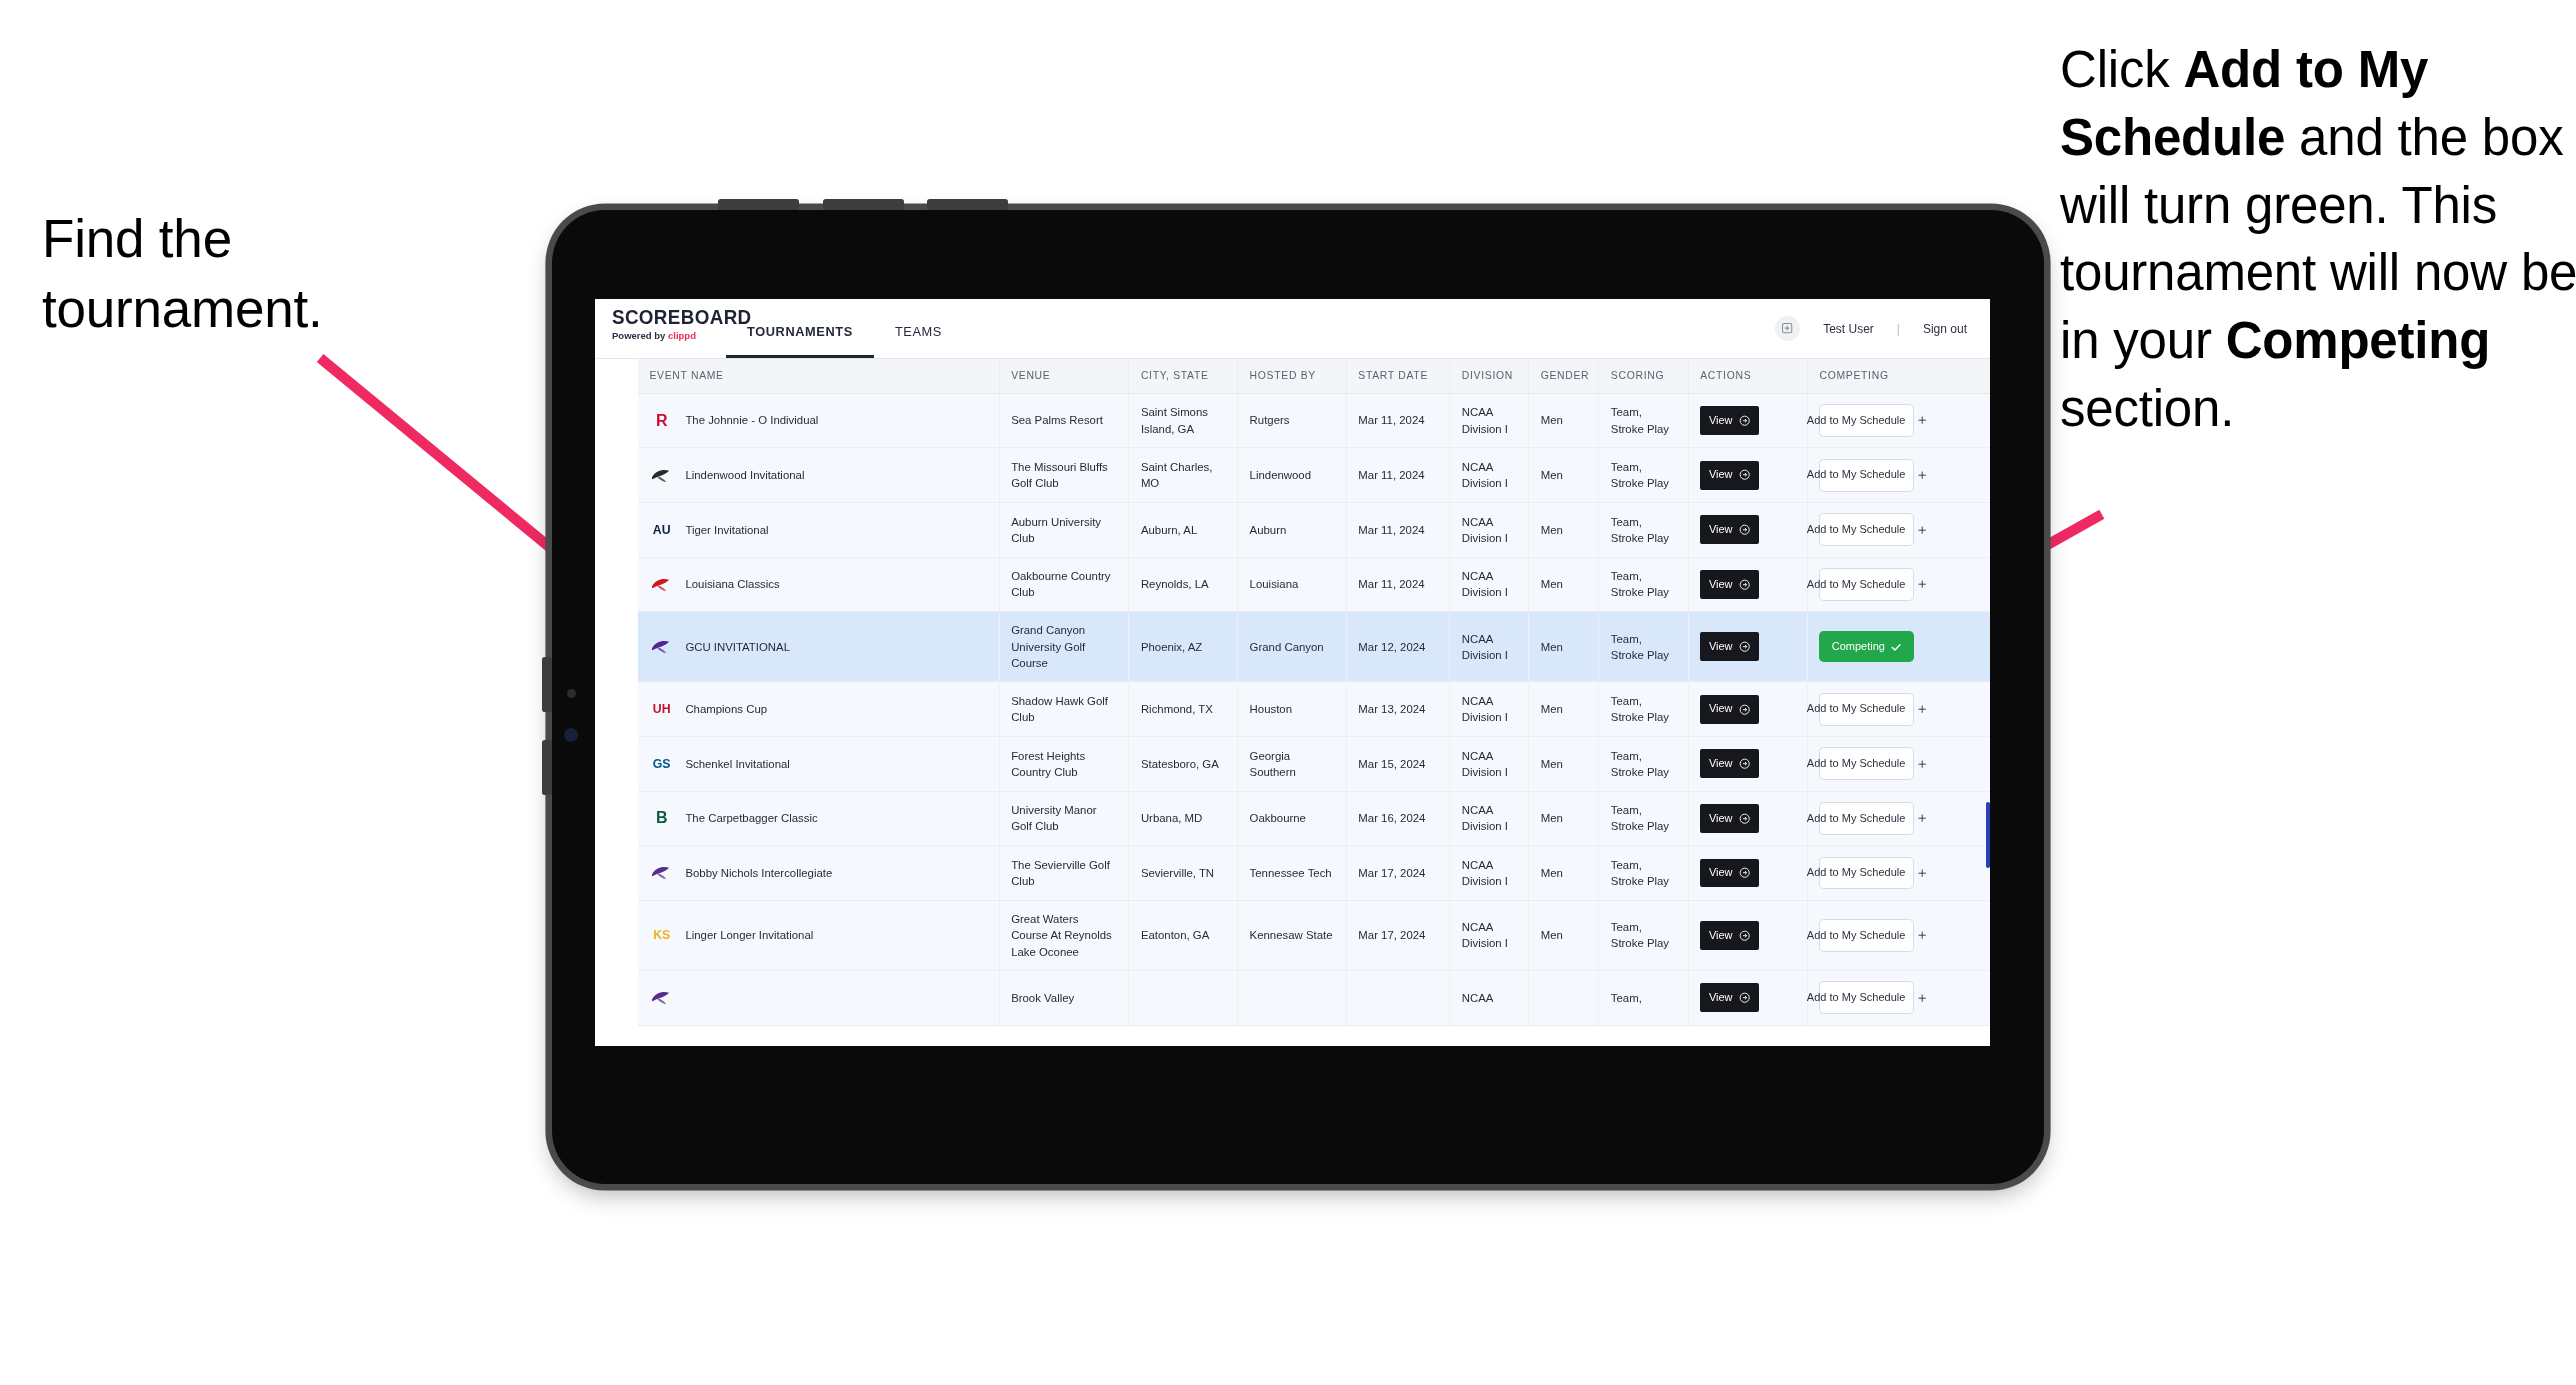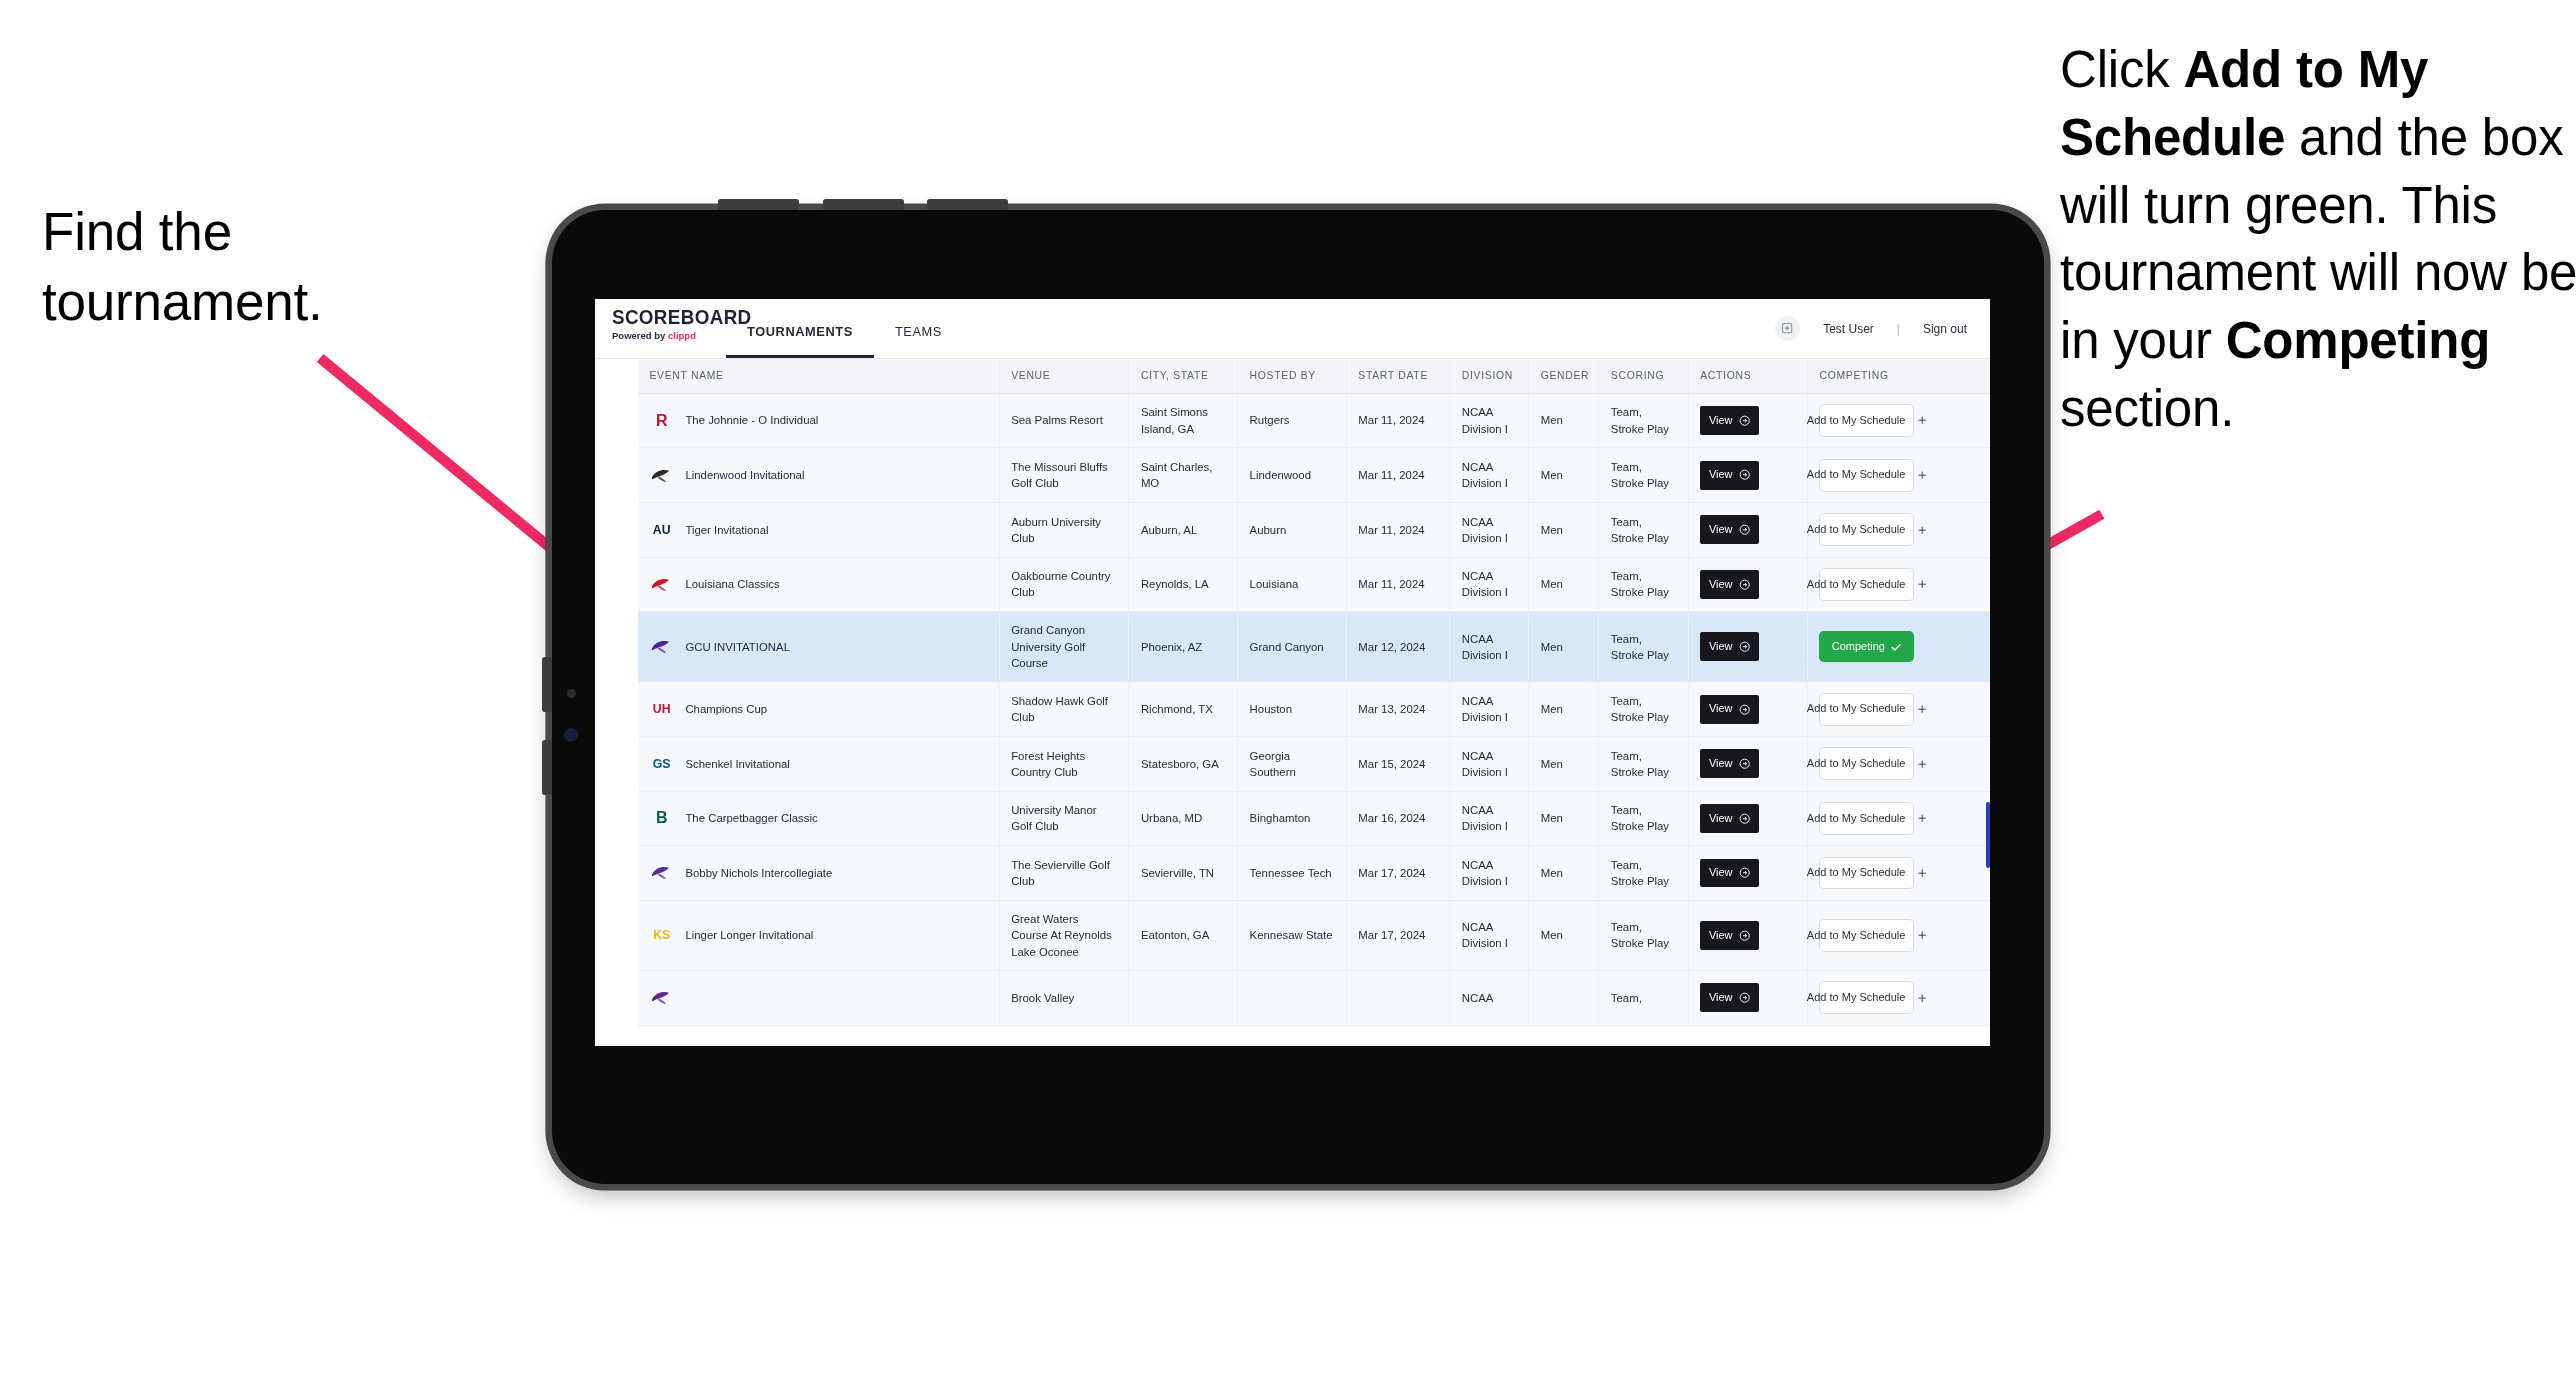--- a/index.html
+++ b/index.html
@@ -19,21 +19,21 @@
   
   .annot {
     position: absolute;
     color: #000000;
     font-family: "Liberation Sans", sans-serif;
     font-weight: 400;
     letter-spacing: -0.2px;
   }
   #annot-left {
     left: 42px;
-    top: 197px;
+    top: 204px;
     width: 407px;
     font-size: 53px;
     line-height: 1.32;
   }
   #annot-right {
     left: 2060px;
     top: 36px;
     width: 518px;
     font-size: 51px;
     line-height: 1.33;
@@ -623,21 +623,21 @@
             </tr>
             <tr>
               <td>
                 <div class="event-cell">
                   <div class="logo" style="color: rgb(13, 92, 63);">B</div>
                   <span class="event-name">The Carpetbagger Classic</span>
                 </div>
               </td>
               <td>University Manor Golf Club</td>
               <td>Urbana, MD</td>
-              <td>Binghamton</td>
+              <td>Oakbourne</td>
               <td>Mar 16, 2024</td>
               <td>NCAA Division I</td>
               <td>Men</td>
               <td>Team, Stroke Play</td>
               <td><div class="btn-view">
                   <span>View</span>
                   <span class="ico">
                     <svg width="11.4" height="11.4" viewBox="0 0 16 16" fill="none" stroke="#fff" stroke-width="1.3">
                       <circle cx="8" cy="8" r="6.4"></circle>
                       <path d="M5.5 8h5M8.4 5.6L10.8 8 8.4 10.4"></path>

